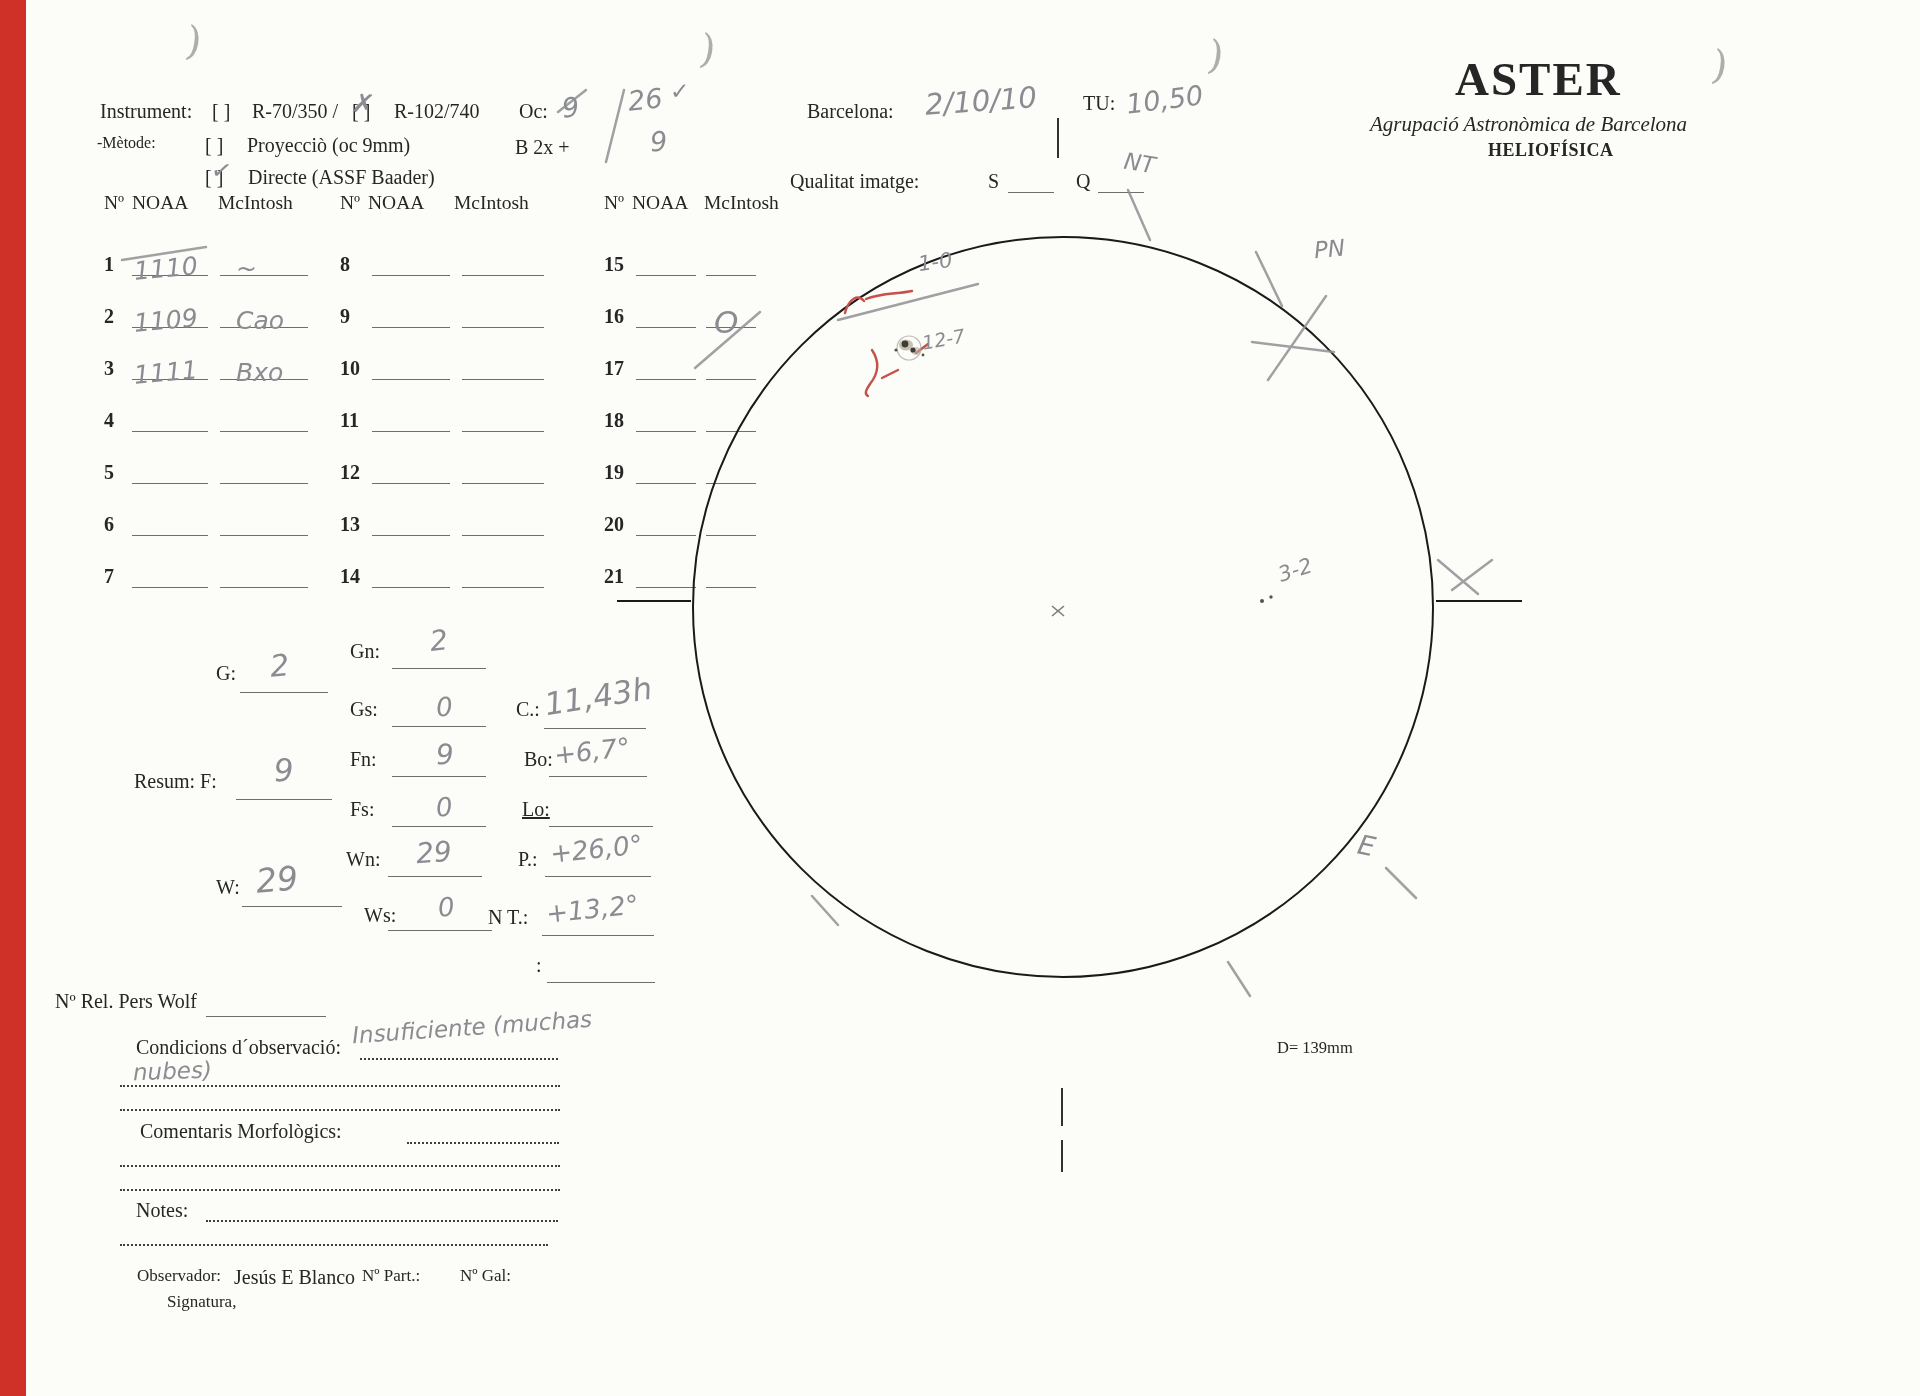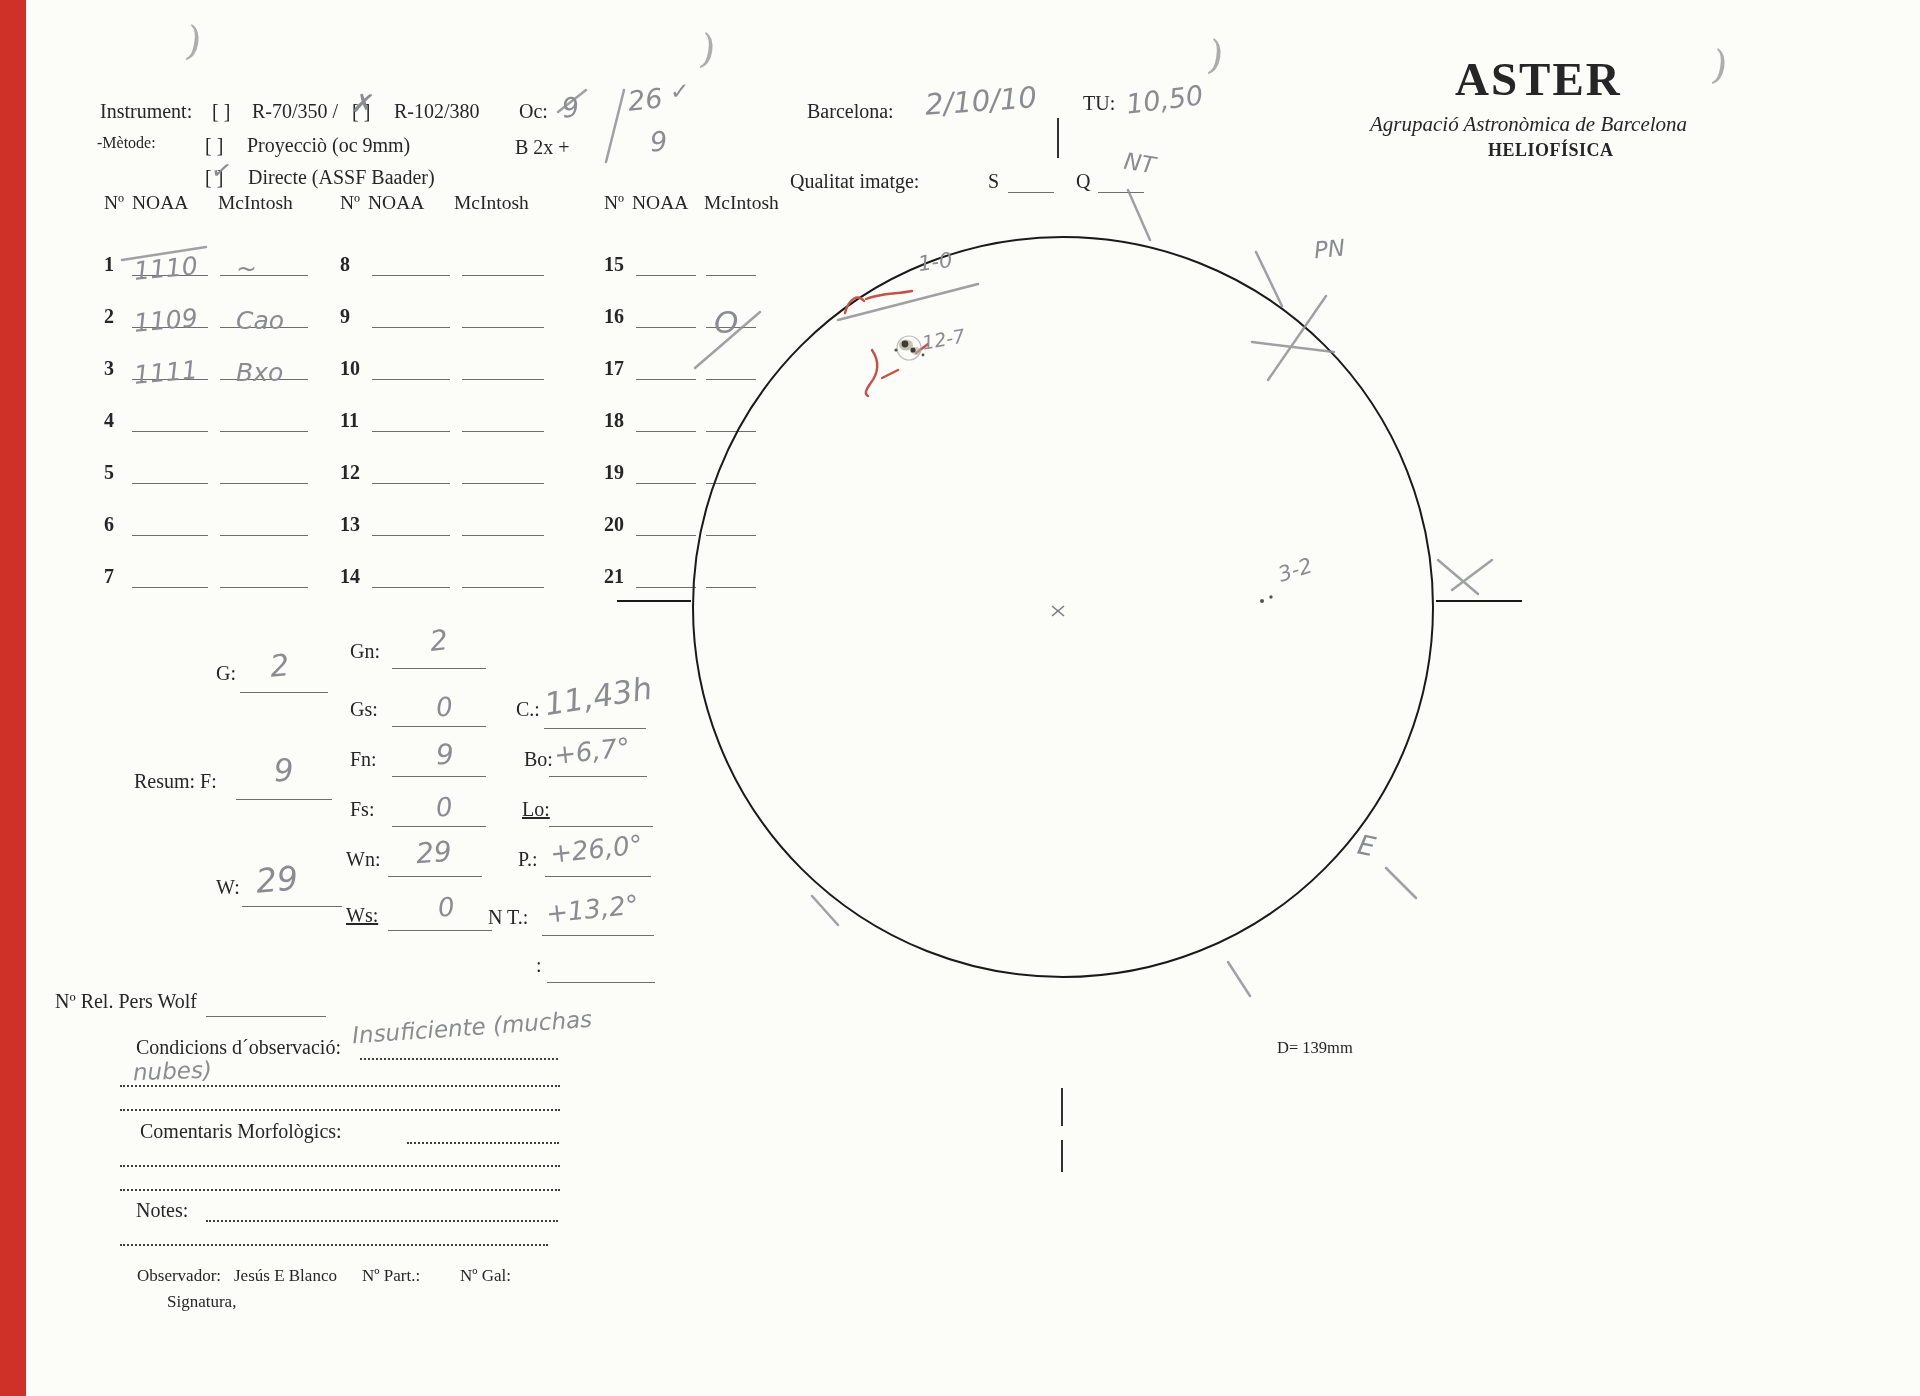--- a/index.html
+++ b/index.html
@@ -43,21 +43,21 @@
   <div class="abs arc" style="left:186px;top:18px;">)</div>
   <div class="abs arc" style="left:700px;top:26px;">)</div>
   <div class="abs arc" style="left:1208px;top:32px;">)</div>
   <div class="abs arc" style="left:1712px;top:42px;">)</div>
 
   <div class="abs pr" style="left:100px;top:100px;font-size:20px;">Instrument:</div>
   <div class="abs pr" style="left:212px;top:100px;font-size:20px;">[  ]</div>
   <div class="abs pr" style="left:252px;top:100px;font-size:20px;">R-70/350 /</div>
   <div class="abs pr" style="left:352px;top:100px;font-size:20px;">[  ]</div>
   <div class="abs hw" style="left:352px;top:88px;font-size:27px;transform:rotate(8deg);">✗</div>
-  <div class="abs pr" style="left:394px;top:100px;font-size:20px;">R-102/380</div>
+  <div class="abs pr" style="left:394px;top:100px;font-size:20px;">R-102/740</div>
   <div class="abs pr" style="left:519px;top:100px;font-size:20px;">Oc:</div>
   <div class="abs hw" style="left:562px;top:92px;font-size:27px;transform:rotate(-6deg);">9</div>
 
   <div class="abs pr" style="left:97px;top:134px;font-size:16px;">-Mètode:</div>
   <div class="abs pr" style="left:205px;top:134px;font-size:20px;">[  ]</div>
   <div class="abs pr" style="left:247px;top:134px;font-size:20px;">Proyecciò  (oc 9mm)</div>
   <div class="abs pr" style="left:515px;top:136px;font-size:20px;">B 2x +</div>
   <div class="abs hw" style="left:628px;top:84px;font-size:27px;transform:rotate(-6deg);">26</div>
   <div class="abs hw" style="left:670px;top:78px;font-size:23px;">✓</div>
   <div class="abs hw" style="left:650px;top:126px;font-size:27px;transform:rotate(-4deg);">9</div>
@@ -262,21 +262,21 @@
   <div class="abs hw" style="left:416px;top:836px;font-size:28px;transform:rotate(-4deg);">29</div>
 
   <div class="abs pr slabel" style="left:518px;top:848px;">P.:</div>
   <div class="abs ln" style="left:545px;top:876px;width:106px;"></div>
   <div class="abs hw" style="left:550px;top:834px;font-size:26px;transform:rotate(-6deg);">+26,0°</div>
 
   <div class="abs pr slabel" style="left:216px;top:876px;">W:</div>
   <div class="abs ln" style="left:242px;top:906px;width:100px;"></div>
   <div class="abs hw" style="left:256px;top:860px;font-size:33px;transform:rotate(-5deg);">29</div>
 
-  <div class="abs pr slabel" style="left:346px;top:904px;text-decoration:underline;">Ws:</div>
+  <div class="abs pr slabel" style="left:364px;top:904px;">Ws:</div>
   <div class="abs ln" style="left:388px;top:930px;width:104px;"></div>
   <div class="abs hw" style="left:438px;top:892px;font-size:26px;transform:rotate(-5deg);">0</div>
 
   <div class="abs pr slabel" style="left:488px;top:906px;">N T.:</div>
   <div class="abs ln" style="left:542px;top:935px;width:112px;"></div>
   <div class="abs hw" style="left:546px;top:894px;font-size:26px;transform:rotate(-6deg);">+13,2°</div>
 
   <div class="abs pr slabel" style="left:536px;top:954px;">:</div>
   <div class="abs ln" style="left:547px;top:982px;width:108px;"></div>
 
@@ -293,21 +293,21 @@
   <div class="abs pr slabel" style="left:140px;top:1120px;">Comentaris Morfològics:</div>
   <div class="abs dots" style="left:407px;top:1142px;width:152px;"></div>
   <div class="abs dots" style="left:120px;top:1165px;width:440px;"></div>
   <div class="abs dots" style="left:120px;top:1189px;width:440px;"></div>
 
   <div class="abs pr slabel" style="left:136px;top:1199px;">Notes:</div>
   <div class="abs dots" style="left:206px;top:1220px;width:352px;"></div>
   <div class="abs dots" style="left:120px;top:1244px;width:428px;"></div>
 
   <div class="abs pr" style="left:137px;top:1266px;font-size:17px;">Observador:</div>
-  <div class="abs pr" style="left:234px;top:1266px;font-size:17px;">Jesús  E Blanco</div>
+  <div class="abs pr" style="left:234px;top:1266px;font-size:20px;">Jesús  E Blanco</div>
   <div class="abs pr" style="left:362px;top:1266px;font-size:17px;">Nº Part.:</div>
   <div class="abs pr" style="left:460px;top:1266px;font-size:17px;">Nº Gal:</div>
   <div class="abs pr" style="left:167px;top:1292px;font-size:17px;">Signatura,</div>
 
   <svg class="abs" style="left:0;top:0;" width="1920" height="1396" viewBox="0 0 1920 1396">
     <g stroke="#1a1a1a" stroke-width="1.8">
       <line x1="1058" y1="118" x2="1058" y2="158"></line>
       <line x1="1062" y1="1088" x2="1062" y2="1126"></line>
       <line x1="1062" y1="1140" x2="1062" y2="1172"></line>
       <line x1="617" y1="601" x2="691" y2="601"></line>

